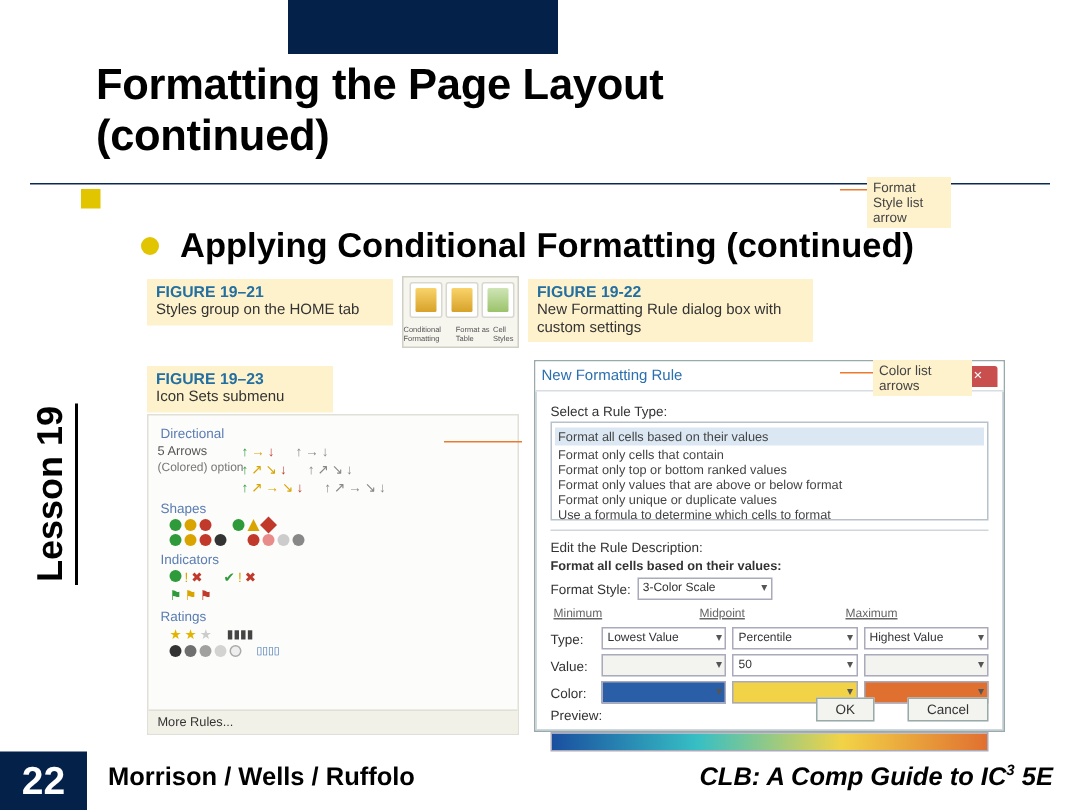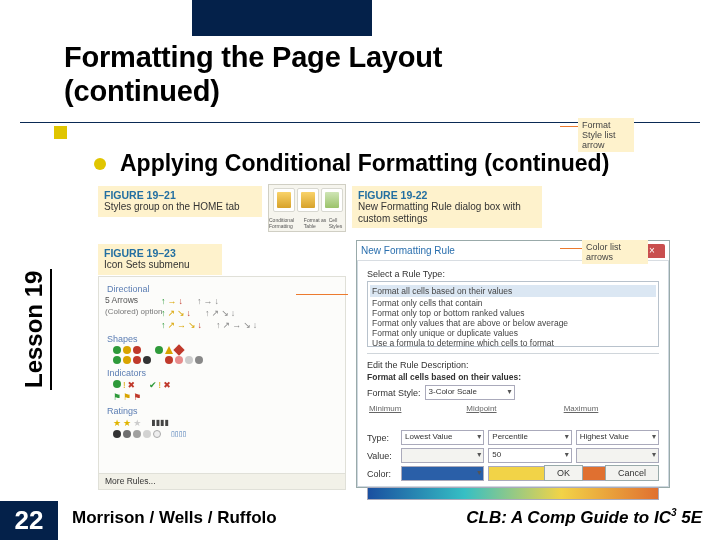--- a/index.html
+++ b/index.html
@@ -64,21 +64,21 @@
   .dlg-body { padding:6px 10px 6px 10px; }
   .sect-lab { font-size:9px; color:#333; margin:2px 0; }
   .rulelist { border:1px solid #b8c2cc; background:#fff; height:66px; padding:2px 4px; font-size:8.5px; color:#444; }
   .rulelist .sel { background:#dbe7f3; padding:1px 2px; margin:1px -2px; }
   .ruledesc { border-top:1px solid #d0d6db; margin-top:6px; padding-top:4px; }
   .fmt-row { display:flex; align-items:center; gap:4px; margin:3px 0; }
   .dd { height:15px; border:1px solid #aab; background:#fff; font-size:8px; padding:1px 14px 1px 3px; position:relative; display:inline-block; }
   .dd::after { content:"▾"; position:absolute; right:2px; top:1px; font-size:8px; color:#555; }
   .mini-head { display:flex; gap:0; margin-top:4px; }
   .mini-col { flex:1; font-size:8px; padding:0 2px; }
-  .mini-col .h { color:#666; text-decoration:underline; margin-bottom:14px; }
+  .mini-col .h { color:#666; text-decoration:underline; margin-bottom:2px; }
   .grad-prev { height:13px; margin-top:6px; background: linear-gradient(to right,#1a4fa0,#36bfc4,#f2d347,#e07030); border:1px solid #aab; }
   .dlg-foot { position:absolute; bottom:6px; right:10px; display:flex; gap:22px; }
   .btn { font-size:9px; padding:2px 12px; border:1px solid #9aa; background:#f3f3f0; }
   .callout { position:absolute; font-size:9px; color:#444; background:#fef2cc; padding:2px 4px; }
   .co1 { top:118px; left:578px; width:56px; }
   .co2 { top:240px; left:582px; width:66px; }
   .co-line1 { position:absolute; top:126px; left:560px; width:18px; height:1px; background:#ec7a2e; }
   .co-line2 { position:absolute; top:248px; left:560px; width:22px; height:1px; background:#ec7a2e; }
 
   
@@ -272,21 +272,21 @@
       <div class="dlg-title">
         <span>New Formatting Rule</span>
         <div class="dlg-close">×</div>
       </div>
       <div class="dlg-body">
         <div class="sect-lab">Select a Rule Type:</div>
         <div class="rulelist">
           <div class="sel">Format all cells based on their values</div>
           <div>Format only cells that contain</div>
           <div>Format only top or bottom ranked values</div>
-          <div>Format only values that are above or below average</div>
+          <div>Format only values that are above or below format</div>
           <div>Format only unique or duplicate values</div>
           <div>Use a formula to determine which cells to format</div>
         </div>
         <div class="ruledesc">
           <div class="sect-lab">Edit the Rule Description:</div>
           <div style="font-weight:bold;font-size:8.5px">Format all cells based on their values:</div>
           <div class="fmt-row">
             <span>Format Style:</span>
             <span class="dd" style="width:90px">3-Color Scale</span>
           </div>
@@ -312,20 +312,23 @@
             <span class="dd" style="flex:1;background:#f3f3f0"></span>
             <span class="dd" style="flex:1">50</span>
             <span class="dd" style="flex:1;background:#f3f3f0"></span>
           </div>
           <div class="fmt-row">
             <span style="width:30px">Color:</span>
             <span class="dd" style="flex:1;background:#2a5fa8"></span>
             <span class="dd" style="flex:1;background:#f2d347"></span>
             <span class="dd" style="flex:1;background:#e07030"></span>
           </div>
+          <div class="fmt-row">
+            <span style="width:40px">Preview:</span>
+          </div>
           <div class="grad-prev"></div>
         </div>
       </div>
       <div class="dlg-foot">
         <div class="btn">OK</div>
         <div class="btn">Cancel</div>
       </div>
     </div>
 
   </div>

